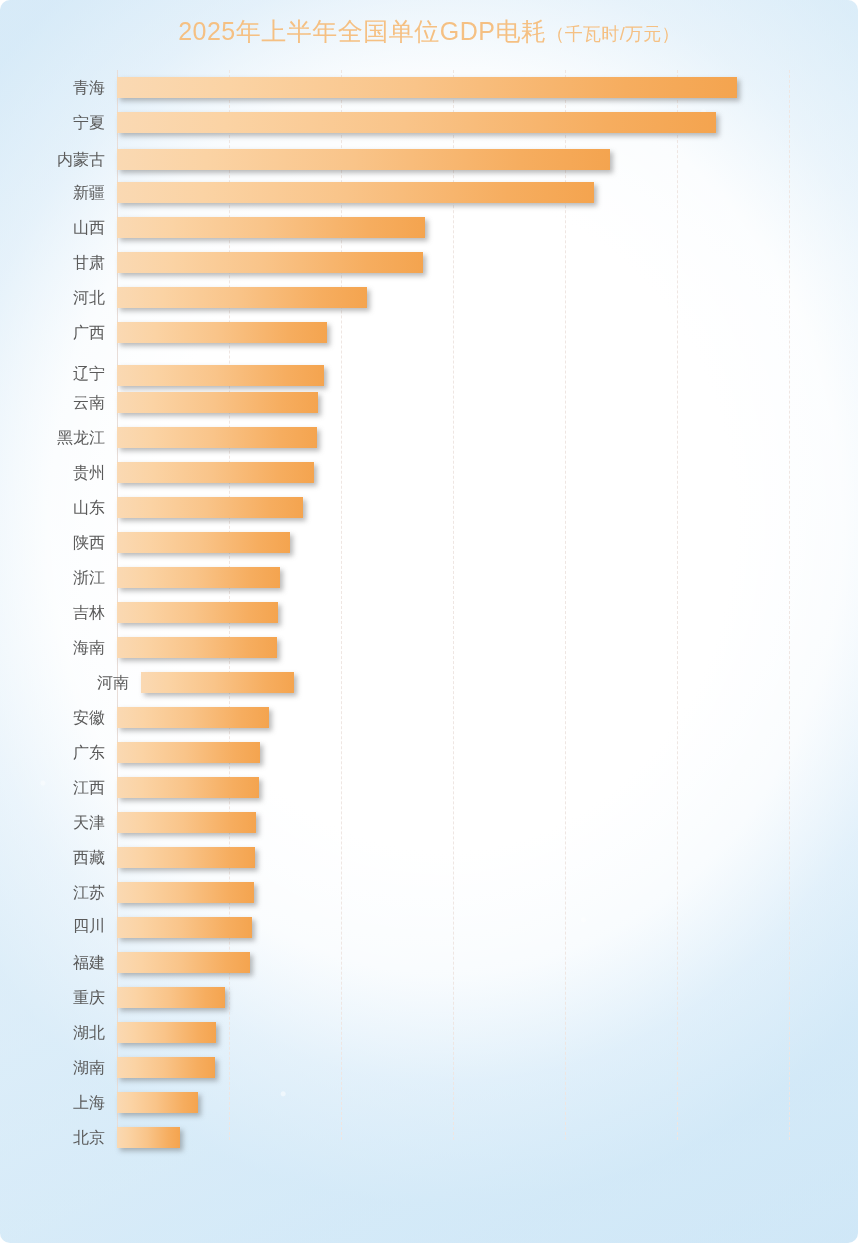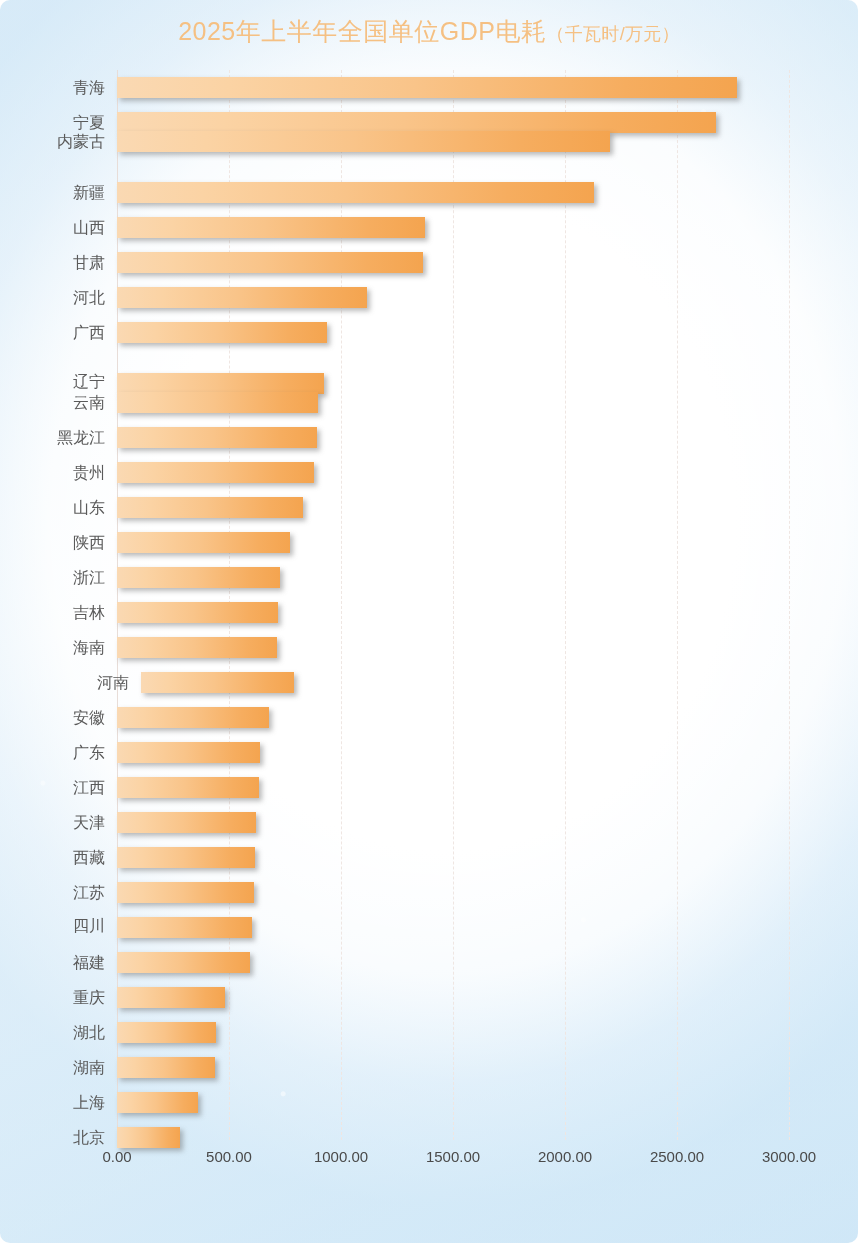--- a/index.html
+++ b/index.html
@@ -132,21 +132,21 @@
           <div class="bar-wrap" title="青海 2769" style="width: 620.256px;">
             <div class="bar"></div>
           </div>
         </div>
         <div class="row" style="top: 35px;">
           <div class="cat-label">宁夏</div>
           <div class="bar-wrap" title="宁夏 2674" style="width: 598.976px;">
             <div class="bar"></div>
           </div>
         </div>
-        <div class="row" style="top: 54px;">
+        <div class="row" style="top: 72px;">
           <div class="cat-label">内蒙古</div>
           <div class="bar-wrap" title="内蒙古 2203" style="width: 493.472px;">
             <div class="bar"></div>
           </div>
         </div>
         <div class="row" style="top: 105px;">
           <div class="cat-label">新疆</div>
           <div class="bar-wrap" title="新疆 2130" style="width: 477.12px;">
             <div class="bar"></div>
           </div>
@@ -168,21 +168,21 @@
           <div class="bar-wrap" title="河北 1118" style="width: 250.432px;">
             <div class="bar"></div>
           </div>
         </div>
         <div class="row" style="top: 245px;">
           <div class="cat-label">广西</div>
           <div class="bar-wrap" title="广西 938" style="width: 210.112px;">
             <div class="bar"></div>
           </div>
         </div>
-        <div class="row" style="top: 296px; font-family: Liberation Mono, monospace;">
+        <div class="row" style="top: 288px; font-family: Liberation Mono, monospace;">
           <div class="cat-label">辽宁</div>
           <div class="bar-wrap" title="辽宁 924" style="width: 206.976px;">
             <div class="bar"></div>
           </div>
         </div>
         <div class="row" style="top: 315px;">
           <div class="cat-label">云南</div>
           <div class="bar-wrap" title="云南 899" style="width: 201.376px;">
             <div class="bar"></div>
           </div>
@@ -309,23 +309,14 @@
         </div>
         <div class="row" style="top: 1050px;">
           <div class="cat-label">北京</div>
           <div class="bar-wrap" title="北京 281" style="width: 62.944px;">
             <div class="bar"></div>
           </div>
         </div>
       </div>
   </div>
 
-  <div id="xaxis">
-      <div class="xtick" style="left: 0px;">0.00</div>
-      <div class="xtick" style="left: 112px;">500.00</div>
-      <div class="xtick" style="left: 224px;">1000.00</div>
-      <div class="xtick" style="left: 336px;">1500.00</div>
-      <div class="xtick" style="left: 448px;">2000.00</div>
-      <div class="xtick" style="left: 560px;">2500.00</div>
-      <div class="xtick" style="left: 672px;">3000.00</div>
-    </div>
 
 </div>
 
 </body></html>

